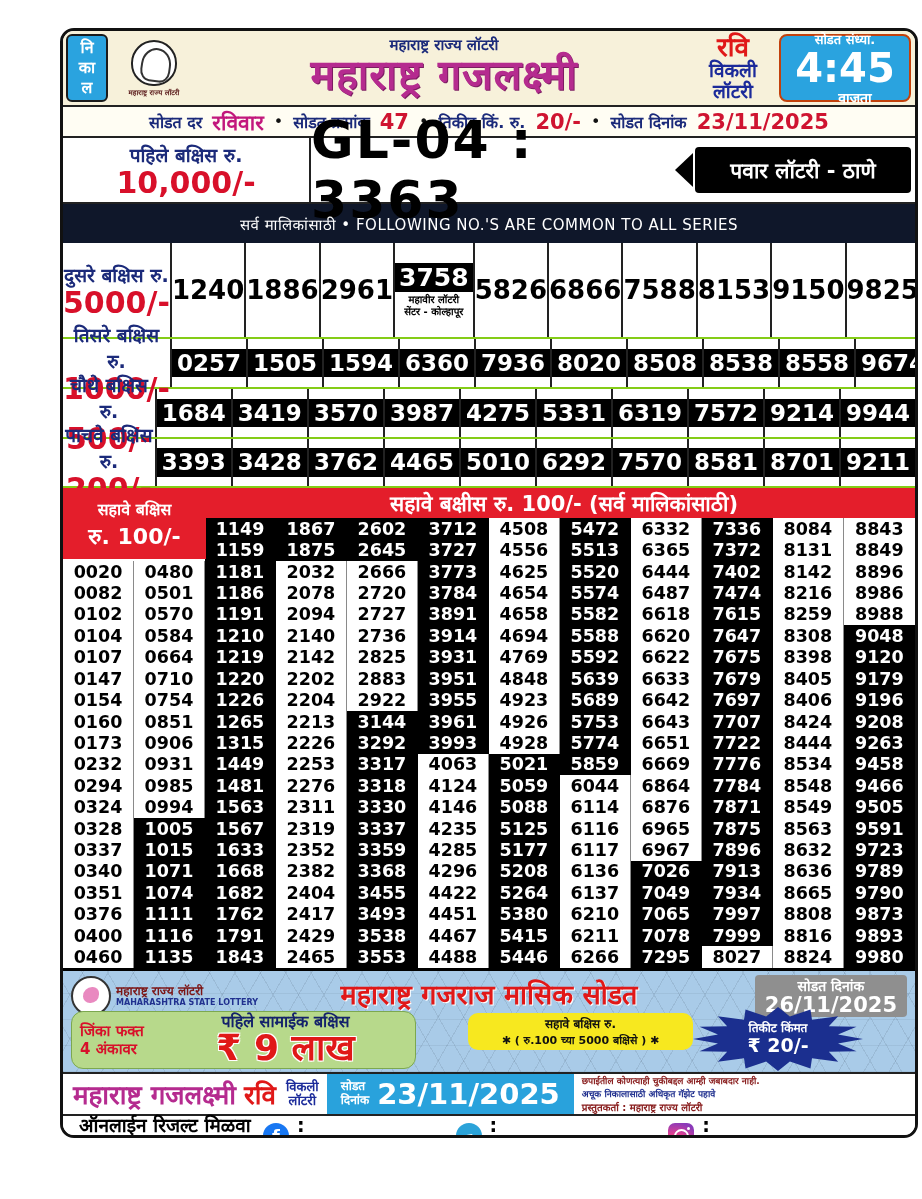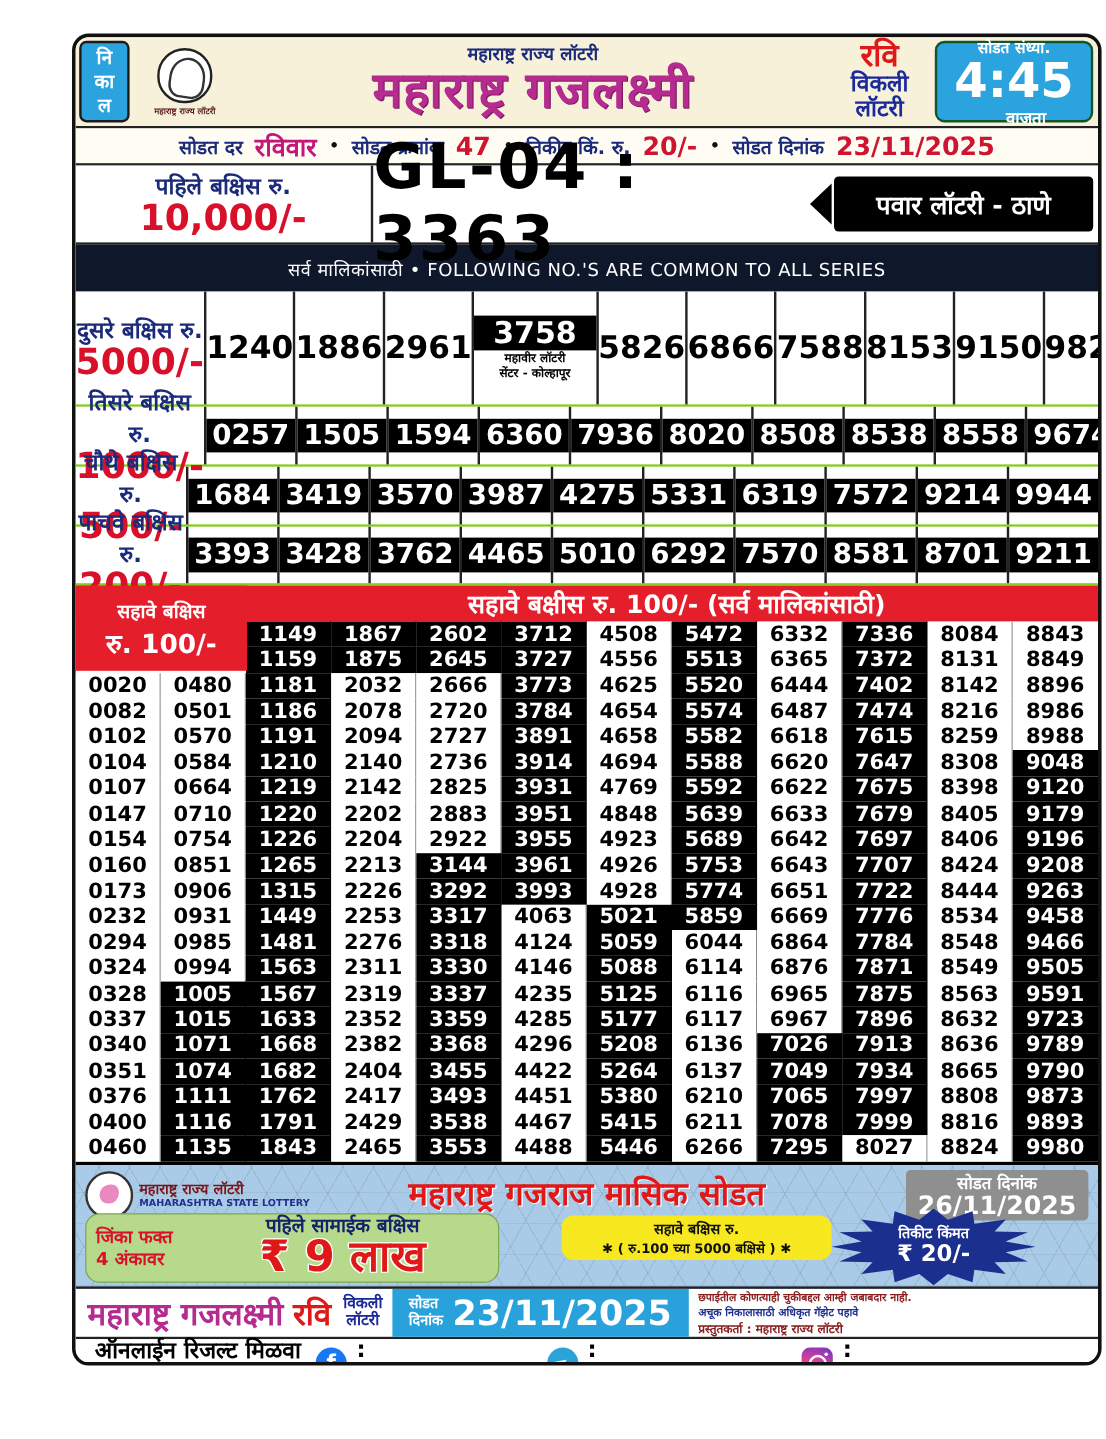--- a/index.html
+++ b/index.html
@@ -21,21 +21,21 @@
   .emblem::before { content: ""; position: absolute; left: 8px; top: 6px; width: 26px; height: 30px;
                     border: 2px solid #333; border-radius: 60% 60% 40% 40%; transform: rotate(8deg); }
   .logo-cap { font-size: 7px; font-weight: bold; color: #5a1a1a; margin-top: 2px; white-space: nowrap; }
   .hdr-center { flex: 1; text-align: center; padding-top: 3px; }
   .hdr-small { color: #1b2a7a; font-weight: bold; font-size: 15px; }
   .hdr-title { color: #b52b8f; font-weight: bold; font-size: 41px; line-height: 1.05; letter-spacing: 1px;
                text-shadow: 1px 1px 0 #7c1d62; }
   .hdr-day { width: 84px; text-align: center; display: flex; flex-direction: column; justify-content: center; }
   .day-ravi { color: #e01818; font-weight: bold; font-size: 26px; line-height: 1; }
   .day-weekly { color: #1b2a9a; font-weight: bold; font-size: 19px; line-height: 1.1; }
-  .timebox { width: 132px; margin: 3px 4px; background: #2aa3df; border: 2px solid #14532d; border-radius: 8px;
+  .timebox { width: 132px; margin: 3px 4px; background: #2aa3df; border: 2px solid #c2410c; border-radius: 8px;
              color: #fff; text-align: center; display: flex; flex-direction: column; justify-content: center; }
   .time-label { font-size: 13px; font-weight: bold; }
   .time-big { font-size: 40px; font-weight: bold; line-height: 1; }
   .time-suffix { font-size: 14px; font-weight: bold; margin-left: 20px; }
   
   .strip { height: 31px; display: flex; align-items: center; justify-content: center; gap: 10px;
            background: #fffdf3; border-bottom: 2px solid #222; white-space: nowrap; }
   .strip .lbl { color: #1b2a7a; font-weight: bold; font-size: 16px; }
   .strip .val { color: #c2187c; font-weight: bold; font-size: 21px; }
   .strip .val.red { color: #cf1430; }
@@ -59,21 +59,21 @@
   
   .prow { display: flex; border-bottom: 2px solid #84cc16; background: #fff; }
   .prow.p2row { height: 96px; }
   .prow.psmall { height: 50px; }
   .prow:last-child { height: 49px; }
   .pcells { flex: 1; display: flex; }
   .pcell { flex: 1; border-right: 2px solid #222; display: flex; flex-direction: column; align-items: center;
            justify-content: center; font-weight: bold; font-size: 26px; }
   .pcell:last-child { border-right: none; }
   .numbox { background: #000; color: #fff; font-weight: bold; font-size: 23px; padding: 1px 5px; line-height: 1.15; }
-  .sp-num { background: #000; color: #fff; font-size: 25px; font-weight: bold; padding: 0 16px; }
+  .sp-num { background: #000; color: #fff; font-size: 25px; font-weight: bold; padding: 0 4px; }
   .sp-note { font-size: 10px; font-weight: bold; line-height: 1.15; text-align: center; margin-top: 2px; }
   
   .p6wrap { position: relative; }
   .p6hdr { height: 30px; background: #e41e2b; color: #fff; font-weight: bold; font-size: 21px;
            display: flex; align-items: center; justify-content: center; padding-left: 150px; }
   .p6label { position: absolute; left: 0; top: 0; width: 143px; height: 71px; background: #e41e2b; z-index: 3;
              color: #fff; text-align: center; display: flex; flex-direction: column; justify-content: center; }
   .p6label .a { font-size: 16px; font-weight: bold; }
   .p6label .b { font-size: 22px; font-weight: bold; }
   .grid { height: 453px; display: flex; flex-direction: column; border-bottom: 3px solid #000; }

